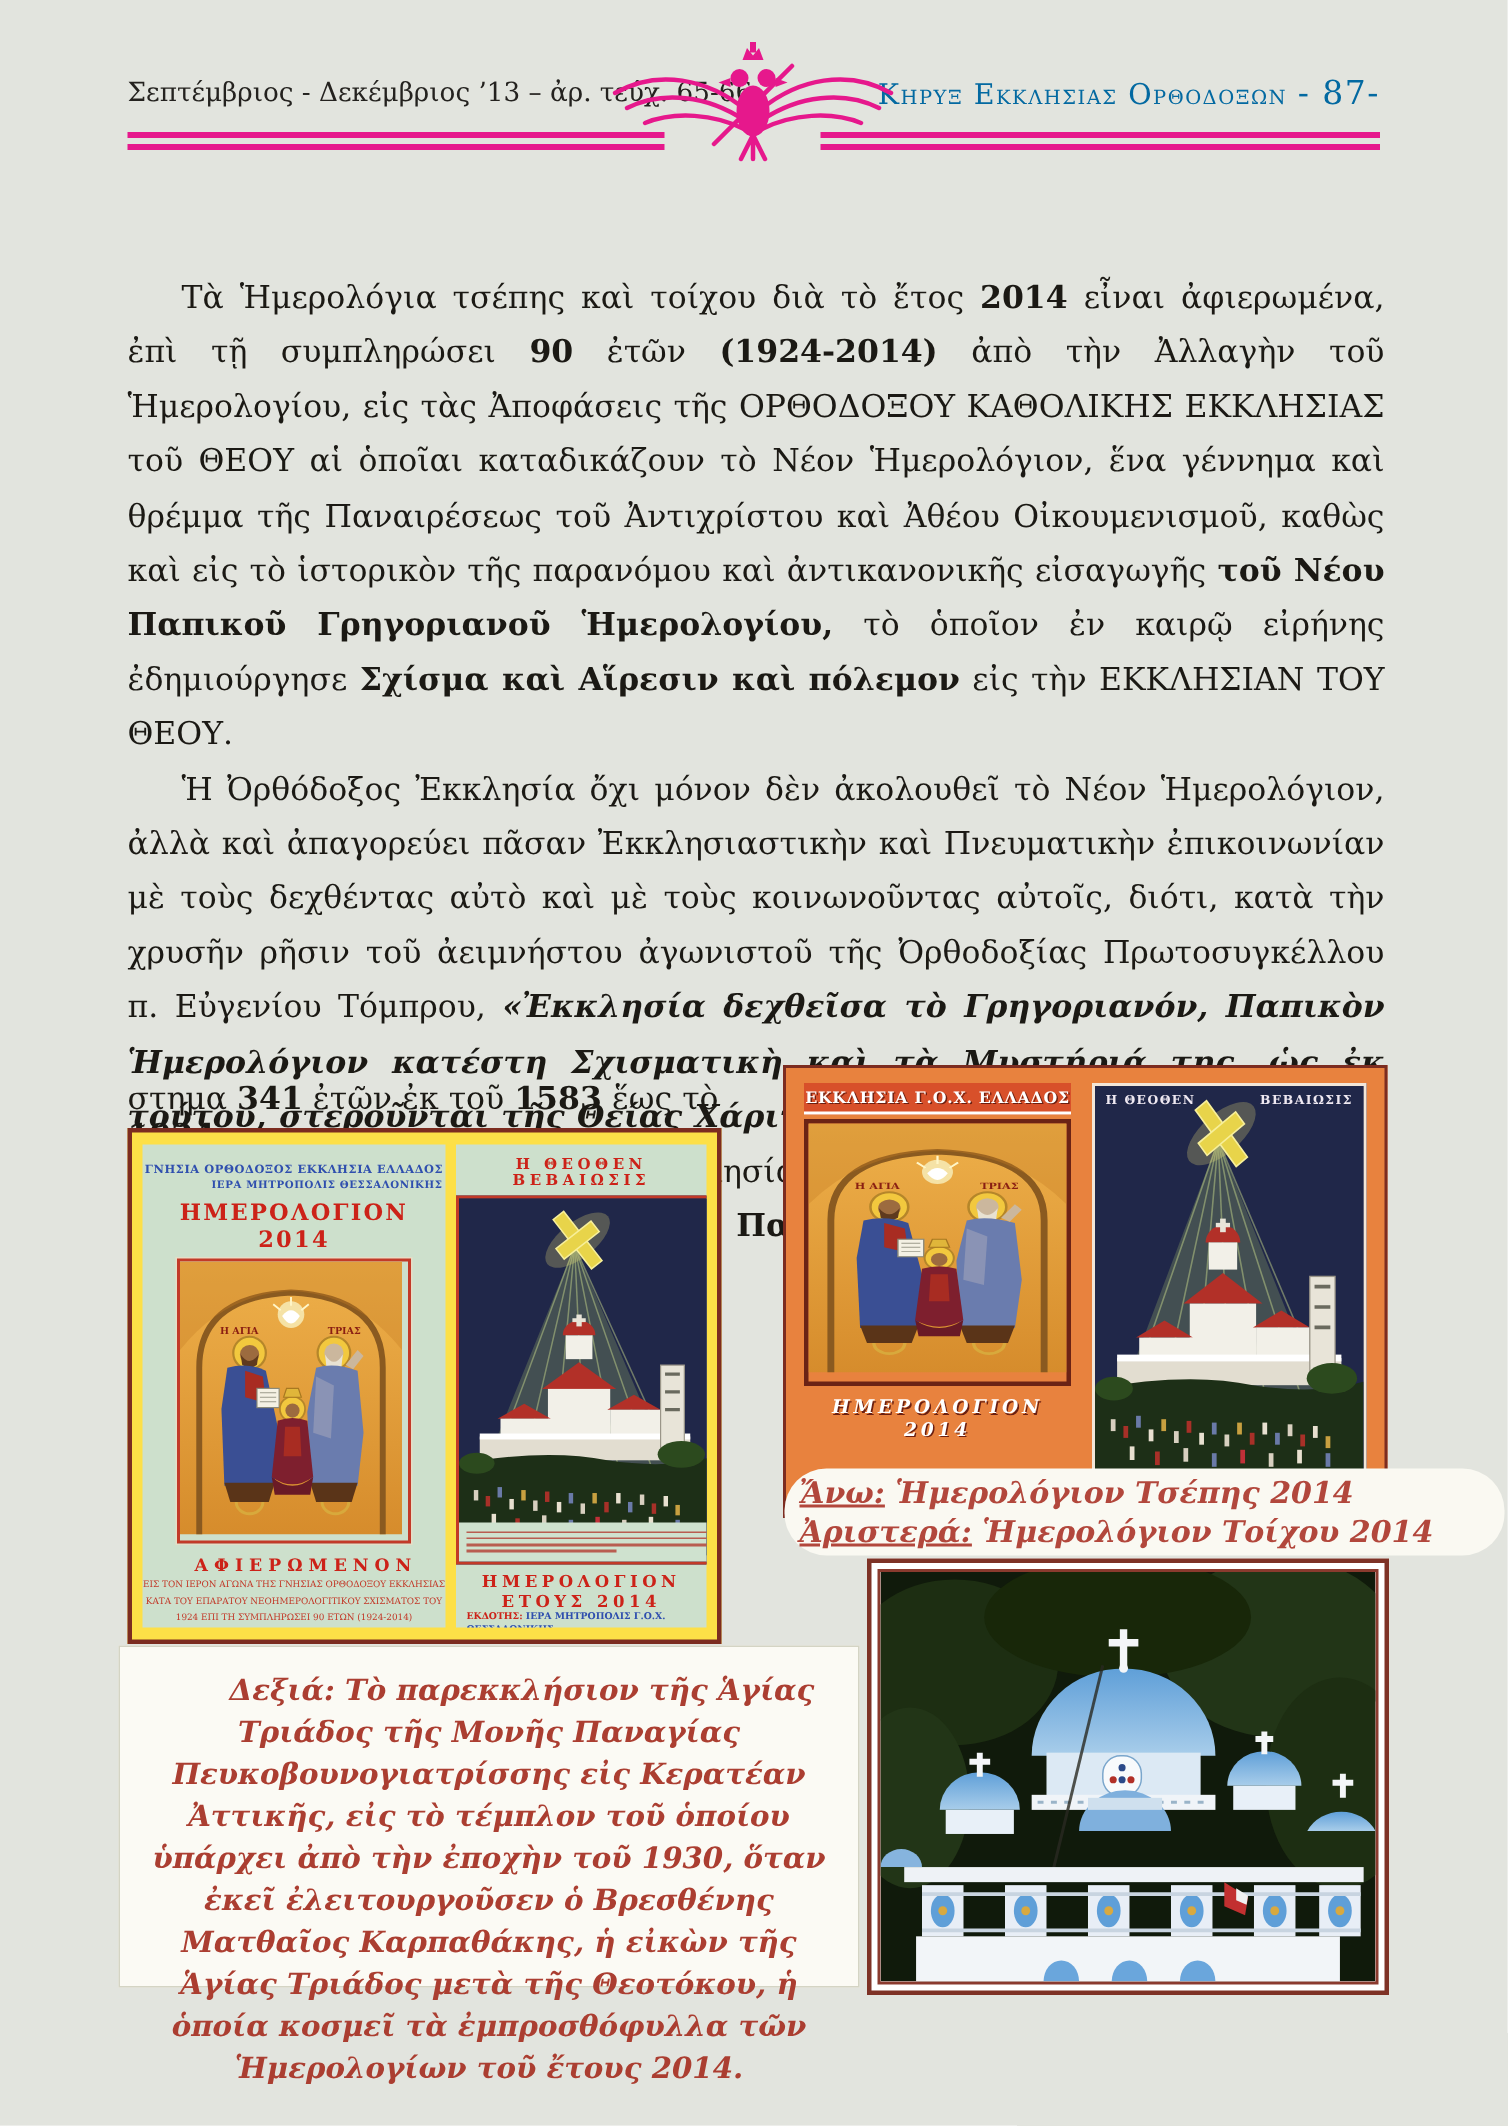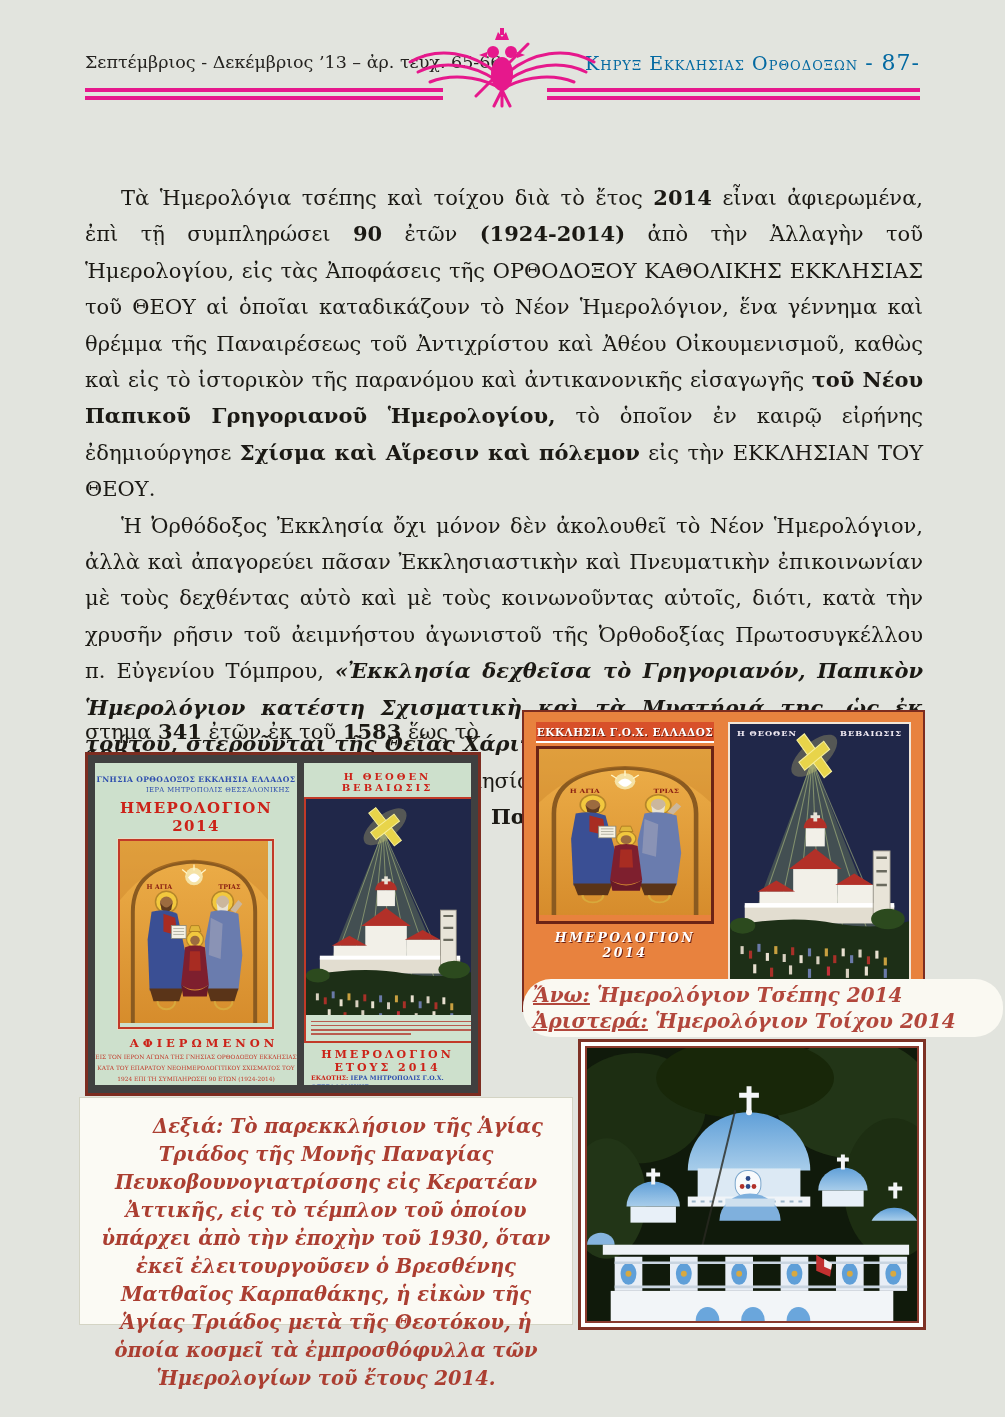--- a/index.html
+++ b/index.html
@@ -23,27 +23,27 @@
 
   
   .bodytext{left:85px;top:180px;width:838px;font-size:21px;line-height:36.4px;
             text-align:justify;color:#1b1914;}
   .bodytext p{margin:0;text-indent:36px;}
   .seg-b{font-weight:bold;}
   .seg-bi{font-weight:bold;font-style:italic;}
   .lastline{left:85px;top:719px;width:430px;font-size:21px;color:#1b1914;}
 
   
-  .covers-frame{left:85px;top:752px;width:396px;height:344px;background:#404040;
+  .covers-frame{left:85px;top:752px;width:396px;height:344px;background:#fde047;
                 border:3px solid #7c2c20;box-sizing:border-box;display:flex;gap:7px;padding:8px 7px;}
   .cover{background:#cde0cc;position:relative;text-align:center;box-sizing:border-box;overflow:hidden;}
   .cover-left{width:202px;}
   .cover-right{flex:1;}
   .cl-line1{font-size:7.6px;font-weight:bold;color:#2f4fae;margin-top:12px;letter-spacing:.4px;}
-  .cl-line2{font-size:6.8px;font-weight:normal;color:#2f4fae;margin-top:2px;letter-spacing:.4px;margin-left:44px;}
+  .cl-line2{font-size:6.8px;font-weight:bold;color:#2f4fae;margin-top:2px;letter-spacing:.4px;margin-left:44px;}
   .cl-title{font-size:15px;font-weight:bold;color:#cc2218;letter-spacing:1.5px;margin:5px 0 4px;}
   .cl-iconbox{width:152px;height:186px;margin:0 auto;border:2px solid #c23a28;
               box-shadow:0 0 0 1px #e7ddc6;position:relative;}
   .cl-afier{font-size:11.5px;font-weight:bold;color:#cc2218;letter-spacing:4px;margin-top:7px;margin-left:16px;}
   .cl-ded{font-size:5.9px;color:#c23828;line-height:8.2px;margin-top:3px;}
   .cr-title{font-size:10px;font-weight:bold;color:#cc2218;letter-spacing:3px;margin:8px 0 4px;}
   .cr-paintbox{width:172px;height:242px;margin:0 auto;border:2px solid #c23a28;position:relative;background:#242c52;}
   .cr-strip{position:absolute;left:0;right:0;bottom:0;height:26px;background:#cfe2cf;padding:3px 5px 0;box-sizing:border-box;}
   .cr-strip i{display:block;height:1.6px;background:#b5453a;margin:2.6px 0;opacity:.85;}
   .cr-strip i.short{width:62%;}

